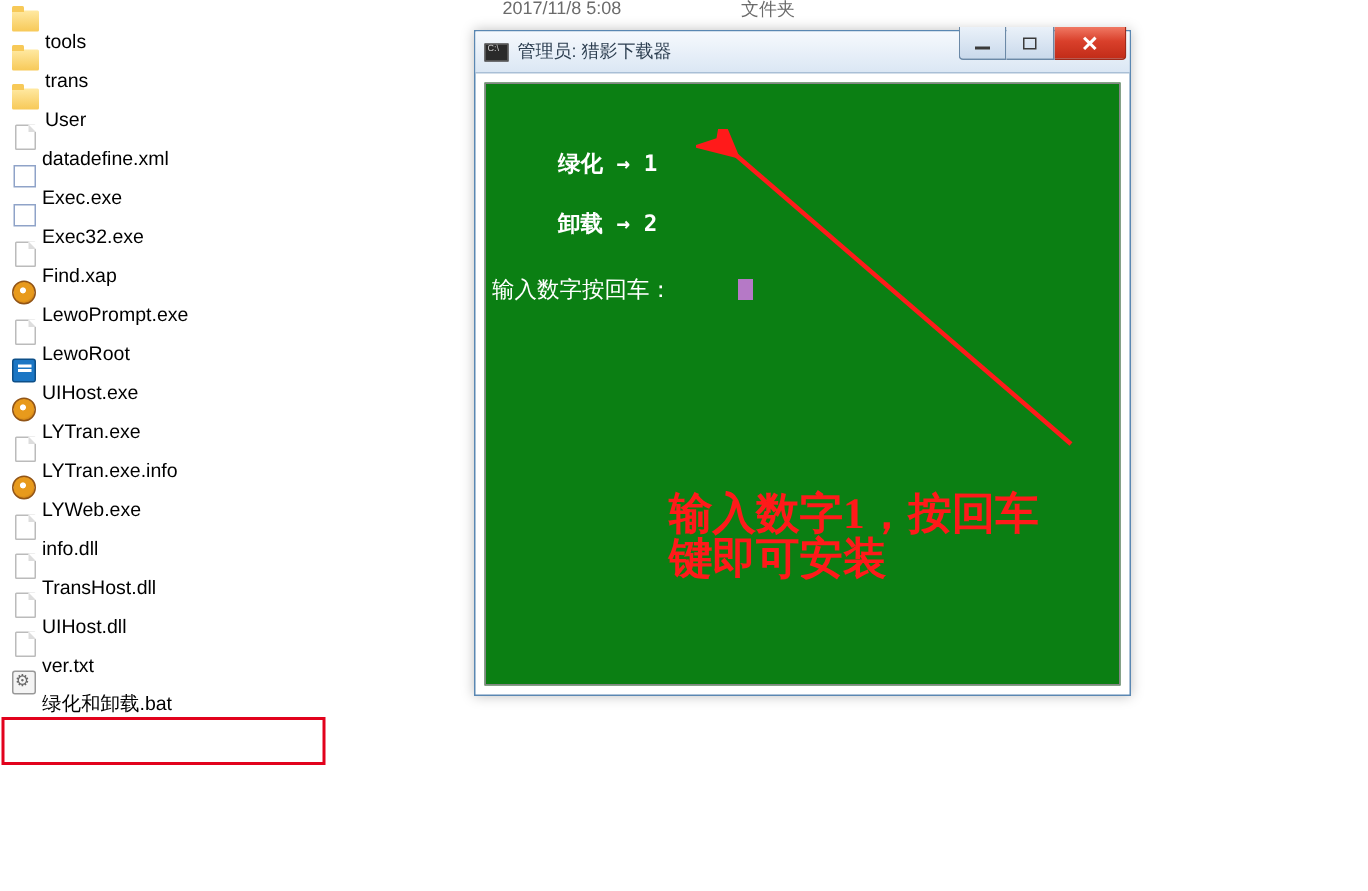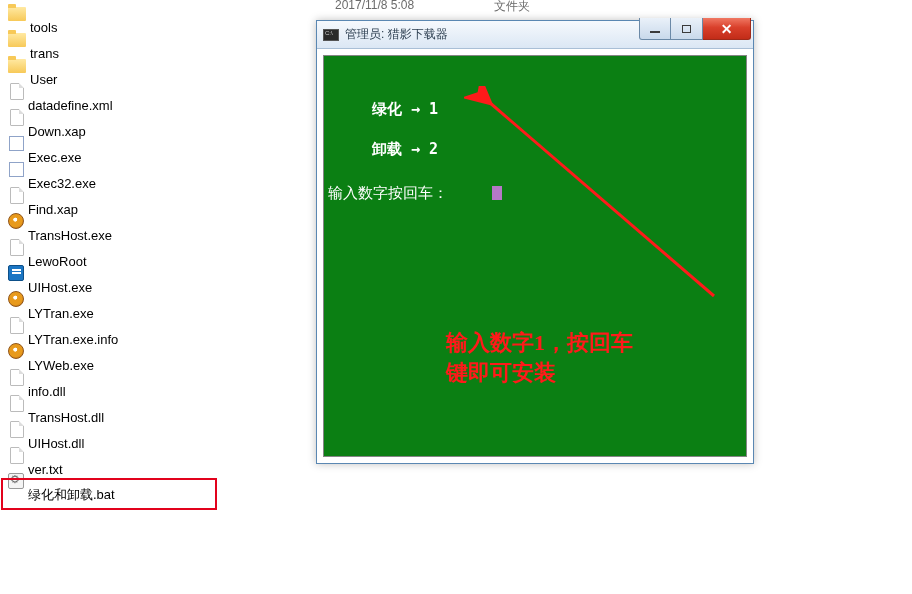--- a/index.html
+++ b/index.html
@@ -149,21 +149,21 @@
     position:relative;
     color:#fff;
     font-size:15px;
     font-family:"NSimSun","SimSun",monospace;
   }
   .cline{position:absolute;white-space:pre;}
   .cursor{
     position:absolute;width:10px;height:14px;background:#b579c6;
   }
   .annotation{
-    position:absolute;color:#ff1a1a;font-weight:700;font-size:22px;
+    position:absolute;color:#ff1a1a;font-weight:700;font-size:29px;
     font-family:"Microsoft YaHei";line-height:30px;text-align:right;
   }
   .arrow-svg{position:absolute;pointer-events:none;}
 </style>
 </head>
 <body>
 
 <div class="header-date">2017/11/8 5:08</div>
 <div class="header-type">文件夹</div>
 
@@ -178,38 +178,34 @@
     </div>
     <div class="file-item">
       <span class="icon ic-folder"></span>
       <span class="label">User</span>
     </div>
     <div class="file-item">
       <span class="icon ic-file"></span>
       <span class="label">datadefine.xml</span>
     </div>
     <div class="file-item">
-      <span class="icon ic-file"></span>
-      <span class="label">Down.xap</span>
-    </div>
-    <div class="file-item">
       <span class="icon ic-exe-blank"></span>
       <span class="label">Exec.exe</span>
     </div>
     <div class="file-item">
       <span class="icon ic-exe-blank"></span>
       <span class="label">Exec32.exe</span>
     </div>
     <div class="file-item">
       <span class="icon ic-file"></span>
       <span class="label">Find.xap</span>
     </div>
     <div class="file-item">
       <span class="icon ic-exe-disc"></span>
-      <span class="label">TransHost.exe</span>
+      <span class="label">LewoPrompt.exe</span>
     </div>
     <div class="file-item">
       <span class="icon ic-file"></span>
       <span class="label">LewoRoot</span>
     </div>
     <div class="file-item">
       <span class="icon ic-exe-blue"></span>
       <span class="label">UIHost.exe</span>
     </div>
     <div class="file-item">

